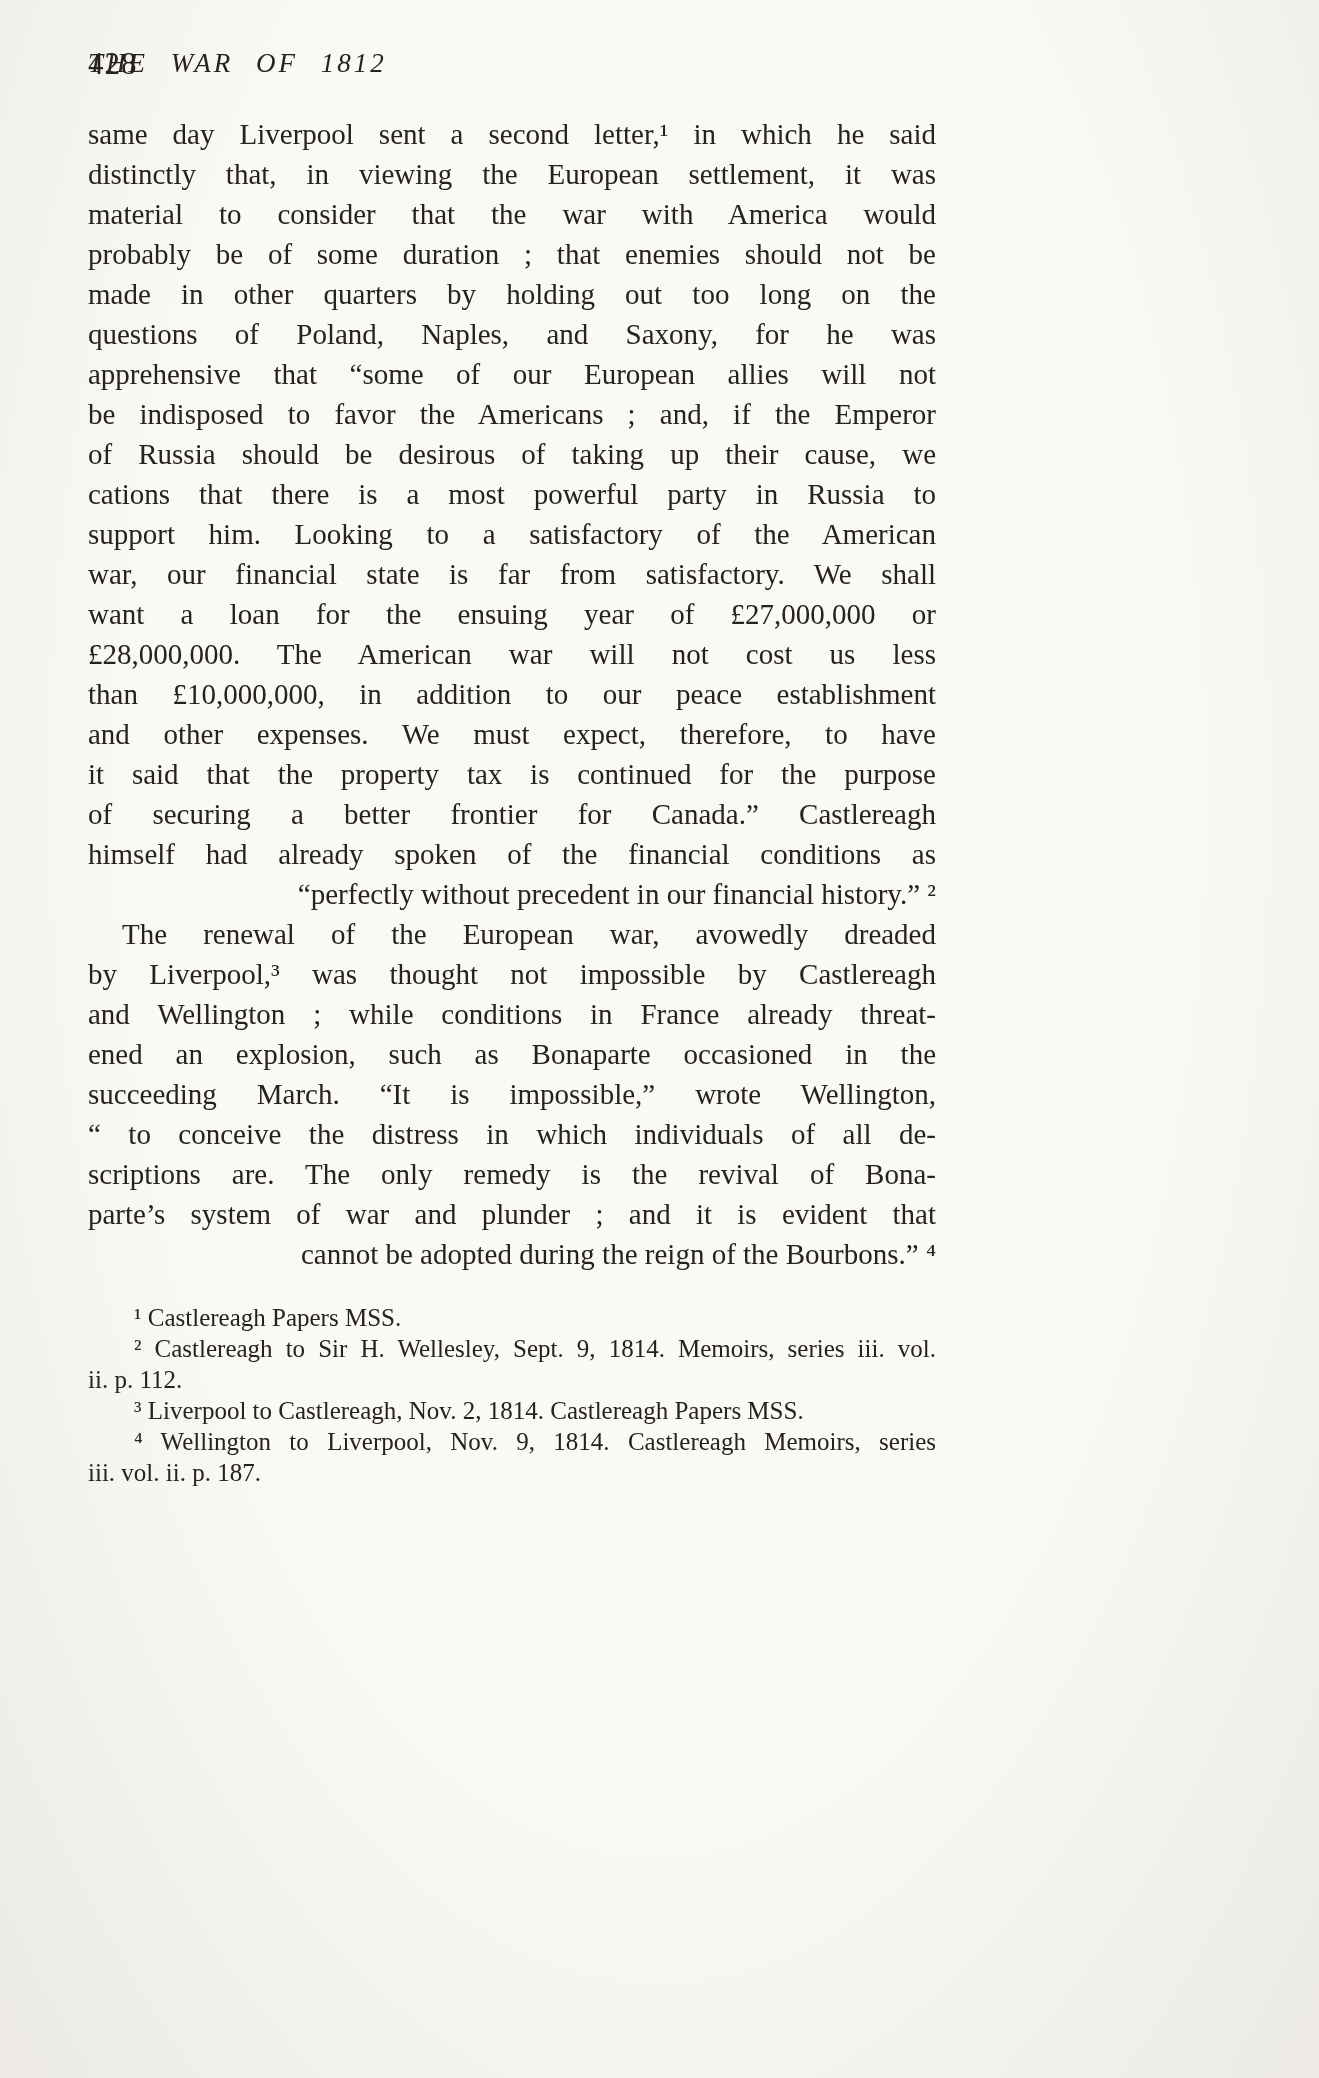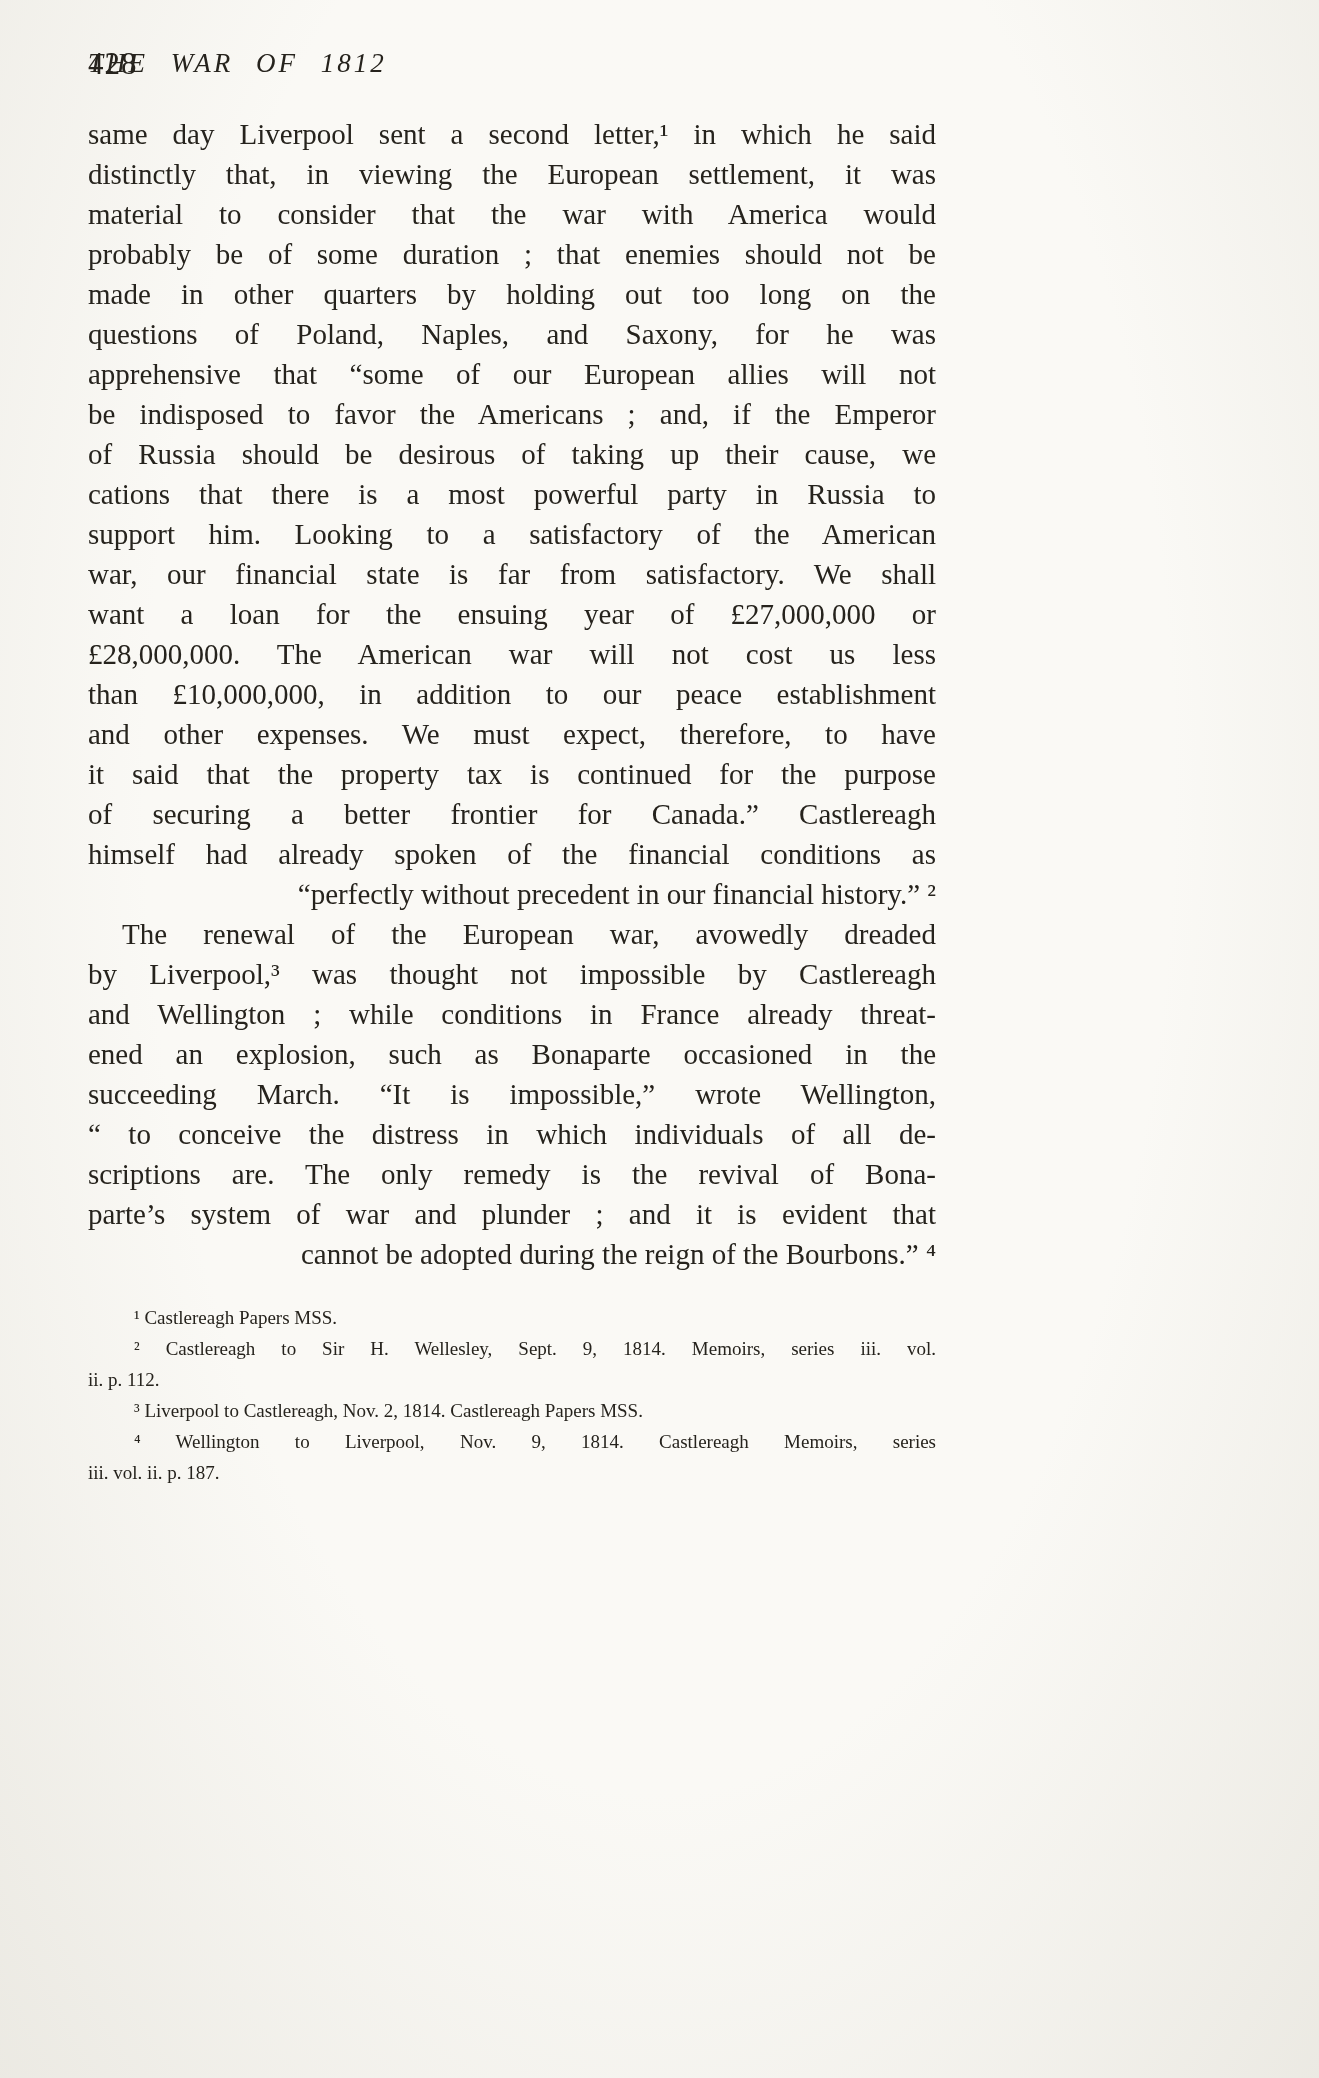--- a/index.html
+++ b/index.html
@@ -50,21 +50,21 @@
     line-height: 40px;
     text-align: right;
   }
   .line.just, .fline.just {
     text-align: justify;
     text-align-last: justify;
   }
   .line.indent { text-indent: 34px; }
   .footnotes { margin-top: 28px; }
   .footnotes .fline {
-    font-size: 19px;
+    font-size: 25px;
     line-height: 31px;
   }
   .fline.findent { text-indent: 46px; }
 </style>
 </head>
 <body>
 
 <div class="page">
   <div class="content">
 

